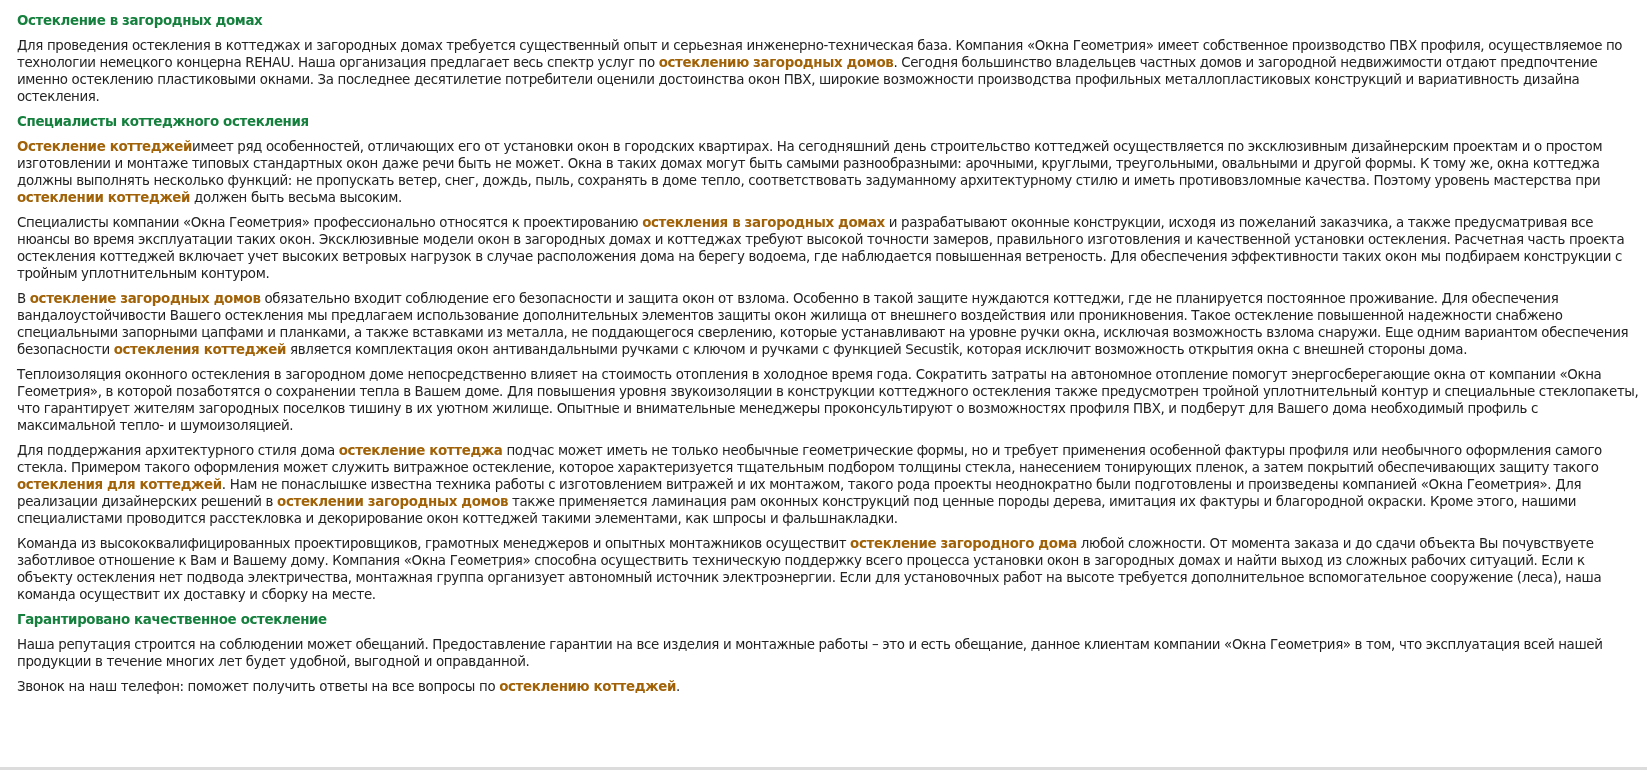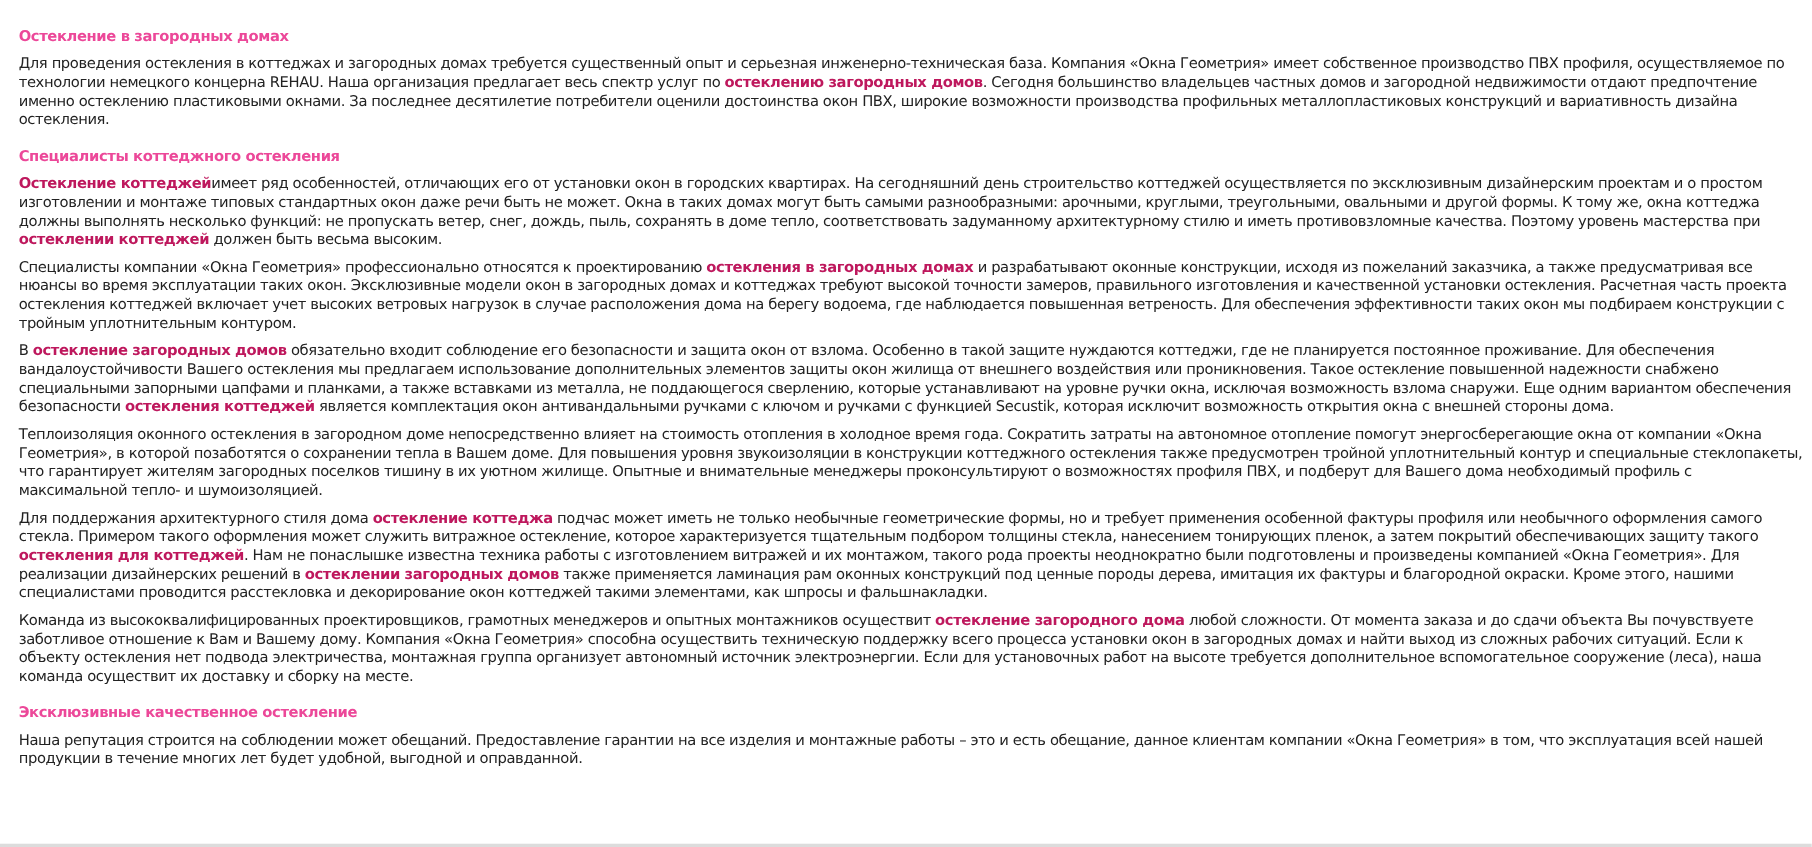--- a/index.html
+++ b/index.html
@@ -6,25 +6,25 @@
   body {
     width: 1647px; height: 770px; overflow: hidden; position: relative;
     font-family: "DejaVu Sans", sans-serif;
     color: #222222;
   }
   .content {
     position: absolute; left: 17px; top: 9px; width: 1622px;
     font-size: 13.4px; line-height: 17px; letter-spacing: -0.35px;
   }
   .content h2 {
-    font-size: 13.4px; font-weight: bold; margin: 16px 0 8px 0; line-height: 17px;
-    color: #ec4899;
+    font-size: 13.4px; font-weight: bold; margin: 3px 0 8px 0; line-height: 17px;
+    color: #15803d;
   }
   .content p { margin: 0 0 8px 0; }
-  .content b { color: #be185d; }
+  .content b { color: #a16207; }
   .bottom-bar {
     position: absolute; left: 0; bottom: 0; width: 1647px; height: 3px;
     background: #dcdcdc;
   }
 </style>
 </head>
 <body>
 
 <div class="content">
   <h2>Остекление в загородных домах</h2>
@@ -38,20 +38,21 @@
   <p><span>Специалисты компании «Окна Геометрия» профессионально относятся к проектированию </span><b>остекления в загородных домах</b><span> и разрабатывают оконные конструкции, исходя из пожеланий заказчика, а также предусматривая все нюансы во время эксплуатации таких окон. Эксклюзивные модели окон в загородных домах и коттеджах требуют высокой точности замеров, правильного изготовления и качественной установки остекления. Расчетная часть проекта остекления коттеджей включает учет высоких ветровых нагрузок в случае расположения дома на берегу водоема, где наблюдается повышенная ветреность. Для обеспечения эффективности таких окон мы подбираем конструкции с тройным уплотнительным контуром.</span></p>
 
   <p><span>В </span><b>остекление загородных домов</b><span> обязательно входит соблюдение его безопасности и защита окон от взлома. Особенно в такой защите нуждаются коттеджи, где не планируется постоянное проживание. Для обеспечения вандалоустойчивости Вашего остекления мы предлагаем использование дополнительных элементов защиты окон жилища от внешнего воздействия или проникновения. Такое остекление повышенной надежности снабжено специальными запорными цапфами и планками, а также вставками из металла, не поддающегося сверлению, которые устанавливают на уровне ручки окна, исключая возможность взлома снаружи. Еще одним вариантом обеспечения безопасности </span><b>остекления коттеджей</b><span> является комплектация окон антивандальными ручками с ключом и ручками с функцией Secustik, которая исключит возможность открытия окна с внешней стороны дома.</span></p>
 
   <p><span>Теплоизоляция оконного остекления в загородном доме непосредственно влияет на стоимость отопления в холодное время года. Сократить затраты на автономное отопление помогут энергосберегающие окна от компании «Окна Геометрия», в которой позаботятся о сохранении тепла в Вашем доме. Для повышения уровня звукоизоляции в конструкции коттеджного остекления также предусмотрен тройной уплотнительный контур и специальные стеклопакеты, что гарантирует  жителям загородных поселков тишину в их уютном жилище. Опытные и внимательные менеджеры проконсультируют о возможностях профиля ПВХ, и подберут для Вашего дома необходимый профиль с максимальной тепло- и шумоизоляцией.</span></p>
 
   <p><span>Для поддержания архитектурного стиля дома </span><b>остекление коттеджа</b><span> подчас может иметь не только необычные геометрические формы, но и требует применения особенной фактуры профиля или необычного оформления самого стекла. Примером такого оформления может служить витражное остекление, которое характеризуется тщательным подбором толщины стекла, нанесением тонирующих пленок, а затем покрытий обеспечивающих защиту такого </span><b>остекления для коттеджей</b><span>. Нам не понаслышке известна техника работы с изготовлением витражей и их монтажом, такого рода проекты неоднократно были подготовлены и произведены компанией «Окна Геометрия». Для реализации дизайнерских решений в </span><b>остеклении загородных домов</b><span> также применяется ламинация рам оконных конструкций под ценные породы дерева, имитация их фактуры и благородной окраски. Кроме этого, нашими специалистами проводится расстекловка и декорирование окон коттеджей такими элементами, как шпросы и фальшнакладки.</span></p>
 
   <p><span>Команда из высококвалифицированных проектировщиков, грамотных менеджеров и опытных монтажников осуществит </span><b>остекление загородного дома</b><span> любой сложности. От момента заказа и до сдачи объекта Вы почувствуете заботливое отношение к Вам и Вашему дому. Компания «Окна Геометрия» способна осуществить техническую поддержку всего процесса установки окон в загородных домах и найти выход из сложных рабочих ситуаций. Если к объекту остекления нет подвода электричества, монтажная группа организует автономный источник электроэнергии. Если для установочных работ на высоте требуется дополнительное вспомогательное сооружение (леса), наша команда осуществит их доставку и сборку на месте.</span></p>
 
-  <h2>Эксклюзивные качественное остекление</h2>
+  <h2>Гарантировано качественное остекление</h2>
 
   <p><span>Наша репутация строится на соблюдении может обещаний. Предоставление гарантии на все изделия и монтажные работы – это и есть обещание, данное клиентам компании «Окна Геометрия» в том, что эксплуатация всей нашей продукции в течение многих лет будет удобной, выгодной и оправданной.</span></p>
 
 
+  <p><span>Звонок на наш телефон: поможет получить ответы на все вопросы по </span><b>остеклению коттеджей</b><span>.</span></p>
 </div>
 
 <div class="bottom-bar"></div>
 
 </body></html>

